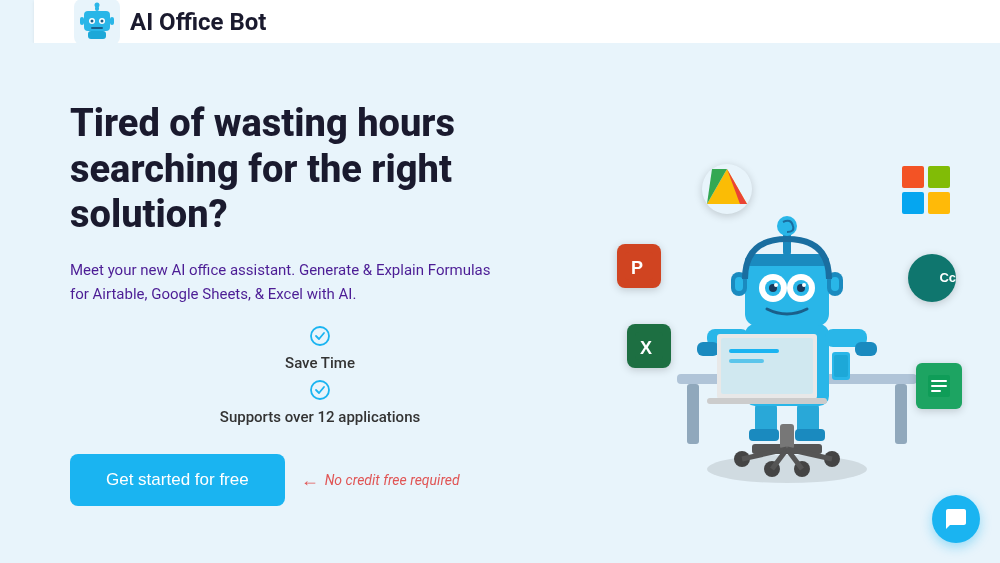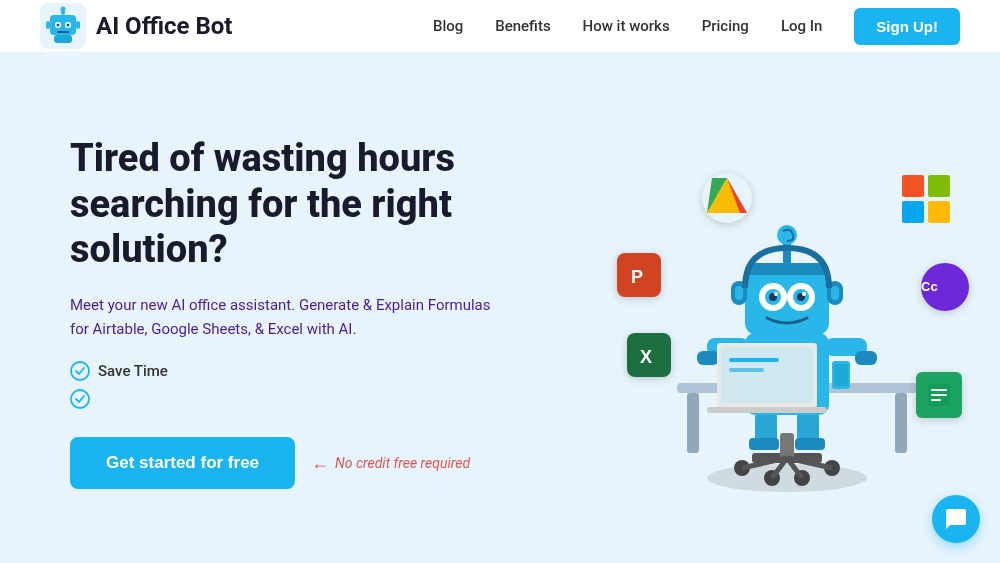--- a/index.html
+++ b/index.html
@@ -11,22 +11,23 @@
       overflow: hidden;
     }
 
     
     .navbar {
       background: #fff;
       display: flex;
       align-items: center;
       justify-content: space-between;
       padding: 0 40px;
-      height: 52px;
+      height: 43px;
       box-shadow: 0 1px 3px rgba(0,0,0,0.08);
+      margin-left: 34px;
     }
     .navbar-brand {
       display: flex;
       align-items: center;
       gap: 10px;
       text-decoration: none;
     }
     .brand-icon {
       width: 46px;
       height: 46px;
@@ -100,41 +101,42 @@
       margin-bottom: 28px;
     }
     .hero-features li {
       display: flex;
       align-items: center;
       gap: 8px;
       font-size: 15px;
       color: #333;
       margin-bottom: 8px;
       font-weight: 500;
+      flex-direction: column;
     }
     .check-icon {
       width: 20px;
       height: 20px;
       color: #1ab4f1;
       flex-shrink: 0;
     }
     .hero-cta {
       display: flex;
       align-items: center;
       gap: 16px;
       flex-wrap: wrap;
     }
     .btn-get-started {
       background: #1ab4f1;
       color: #fff;
       border: none;
       padding: 16px 36px;
       border-radius: 8px;
       font-size: 17px;
-      font-weight: 700;
+      font-weight: 400;
       cursor: pointer;
       white-space: nowrap;
     }
     .no-credit-card {
       display: flex;
       align-items: center;
       gap: 6px;
       font-size: 14px;
       color: #e05555;
       font-style: italic;
@@ -221,48 +223,41 @@
       <rect x="17" y="28" width="12" height="2" rx="1" fill="#1a5f8a"></rect>
 
       <rect x="6" y="18" width="4" height="8" rx="2" fill="#29b6e8"></rect>
       <rect x="36" y="18" width="4" height="8" rx="2" fill="#29b6e8"></rect>
 
       <rect x="14" y="32" width="18" height="8" rx="3" fill="#1da8d8"></rect>
     </svg>
     <span class="brand-name">AI Office Bot</span>
   </a>
 
-  <div class="navbar-links">
-    <a class="nav-link" href="#">Blog</a>
-    <a class="nav-link" href="#">Benefits</a>
-    <a class="nav-link" href="#">How it works</a>
-    <a class="nav-link" href="#">Pricing</a>
-    <a class="nav-link" href="#">Log In</a>
-    <button class="btn-signup">Sign Up!</button>
-  </div>
 </nav>
 
 <section class="hero">
   <div class="hero-left">
     <h1 class="hero-title">Tired of wasting hours searching for the right solution?</h1>
     <p class="hero-subtitle">Meet your new AI office assistant. Generate &amp; Explain Formulas for Airtable, Google Sheets, &amp; Excel with AI.</p>
 
     <ul class="hero-features">
       <li>
         <svg class="check-icon" viewBox="0 0 20 20" fill="none" xmlns="http://www.w3.org/2000/svg">
           <circle cx="10" cy="10" r="9" stroke="#1ab4f1" stroke-width="1.8"></circle>
           <path d="M6 10l3 3 5-6" stroke="#1ab4f1" stroke-width="1.8" stroke-linecap="round" stroke-linejoin="round"></path>
         </svg>
         <span>Save Time</span>
       </li>
       <li>
         <svg class="check-icon" viewBox="0 0 20 20" fill="none" xmlns="http://www.w3.org/2000/svg">
           <circle cx="10" cy="10" r="9" stroke="#1ab4f1" stroke-width="1.8"></circle>
           <path d="M6 10l3 3 5-6" stroke="#1ab4f1" stroke-width="1.8" stroke-linecap="round" stroke-linejoin="round"></path>
         </svg>
+        <span>Supports over 12 applications</span>
       </li>
     </ul>
 
     <div class="hero-cta">
       <button class="btn-get-started">Get started for free</button>
       <div class="no-credit-card">
         <span class="arrow-icon">←</span>
         <span>No credit free required</span>
       </div>
     </div>
@@ -300,21 +295,21 @@
       <div style="position:absolute; top:50px; right:25px; width:52px; height:52px;">
         <svg width="52" height="52" viewBox="0 0 52 52" fill="none">
           <rect x="2" y="2" width="22" height="22" rx="2" fill="#f35325"></rect>
           <rect x="28" y="2" width="22" height="22" rx="2" fill="#81bc06"></rect>
           <rect x="2" y="28" width="22" height="22" rx="2" fill="#05a6f0"></rect>
           <rect x="28" y="28" width="22" height="22" rx="2" fill="#ffba08"></rect>
         </svg>
       </div>
 
       
-      <div style="position:absolute; top:140px; right:8px; width:48px; height:48px; border-radius:50%; background:#6d28d9; display:flex; align-items:center; justify-content:flex-start; box-shadow: 0 2px 8px rgba(0,0,0,0.18);">
+      <div style="position:absolute; top:140px; right:21px; width:48px; height:48px; border-radius:50%; background:#0f766e; display:flex; align-items:center; justify-content:flex-end; box-shadow: 0 2px 8px rgba(0,0,0,0.18);">
         <span style="color:white; font-size:13px; font-weight:800; font-family:Arial;">Cc</span>
       </div>
 
       
       <div style="position:absolute; bottom:85px; right:15px; width:46px; height:46px; border-radius:6px; background:#1da462; display:flex; align-items:center; justify-content:center; box-shadow: 0 2px 8px rgba(0,0,0,0.18);">
         <svg width="28" height="28" viewBox="0 0 28 28" fill="none">
           <rect x="3" y="3" width="22" height="22" rx="2" fill="#0f9d58"></rect>
           <rect x="6" y="8" width="16" height="2" rx="1" fill="white"></rect>
           <rect x="6" y="13" width="16" height="2" rx="1" fill="white"></rect>
           <rect x="6" y="18" width="10" height="2" rx="1" fill="white"></rect>

